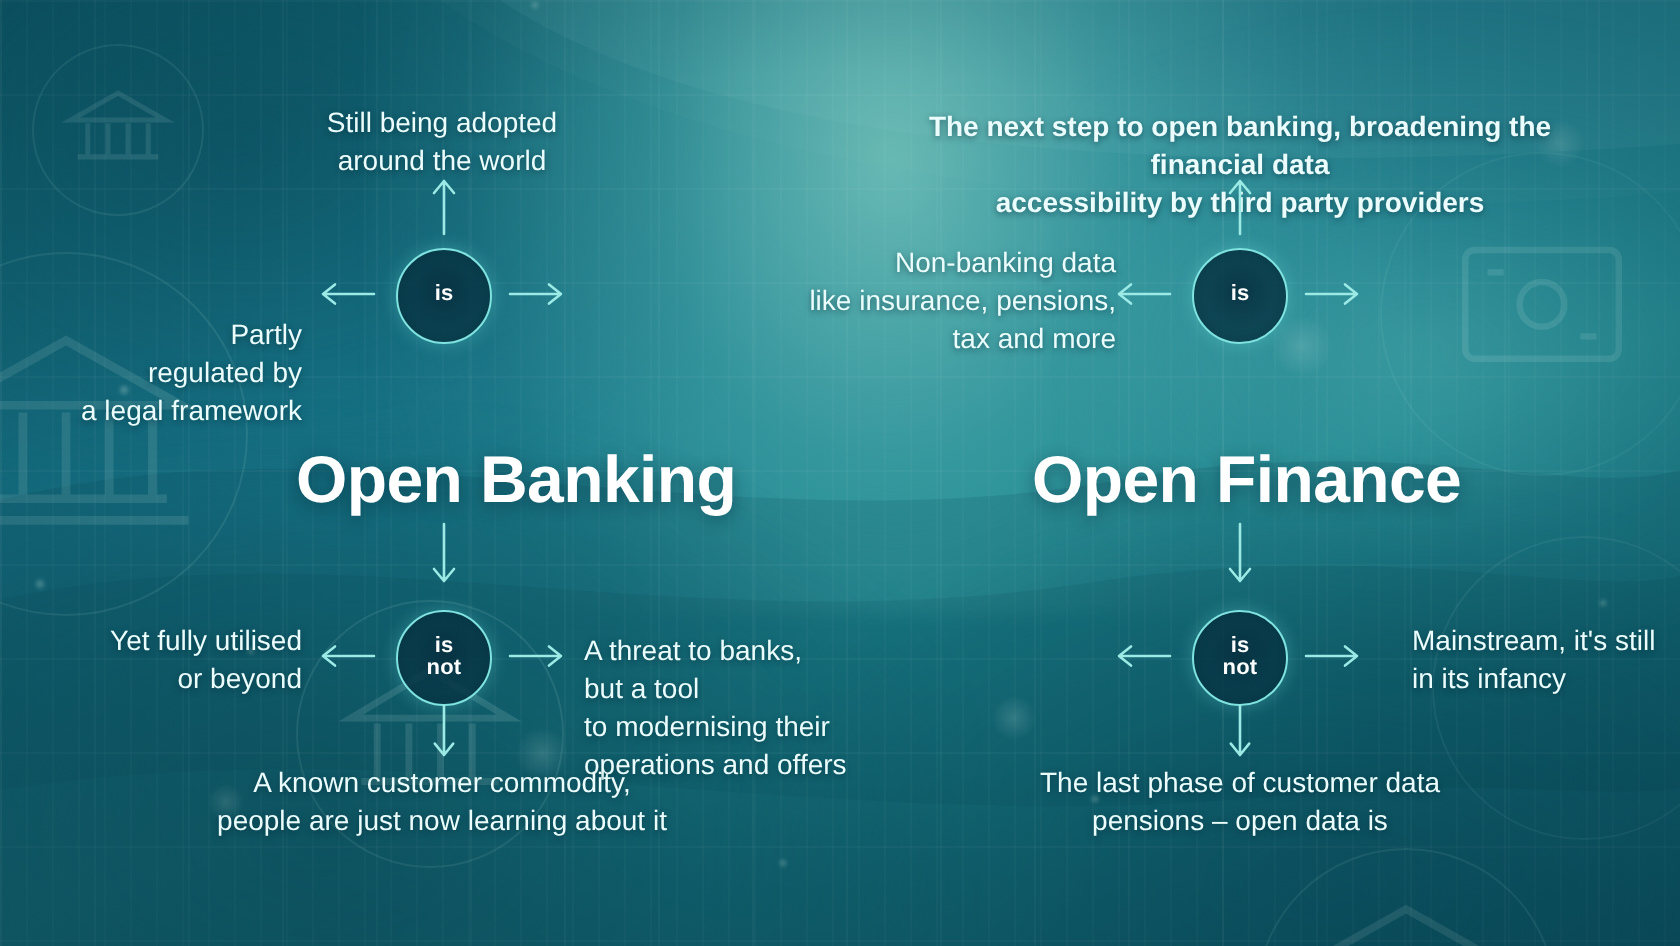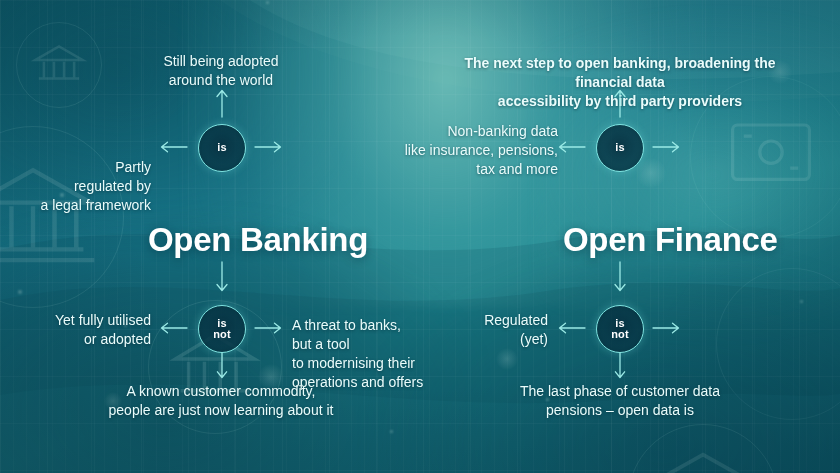--- a/index.html
+++ b/index.html
@@ -313,21 +313,21 @@
         <path d="M8 1 L8 29 M3 23.5 L8 29.5 L13 23.5" stroke="#9beae6" stroke-width="1.3" fill="none" stroke-linecap="round" stroke-linejoin="round"></path>
       </svg>
     </div>
 
     <div class="node" style="left:198px; top:305px;">
       <span>is</span>
       <span>not</span>
     </div>
 
     <div class="lbl r" style="left:35px; top:311px; width:116px;">Yet fully utilised
-or adopted</div>
+or beyond</div>
 
     <div class="lbl l" style="left:292px; top:294px; width:166px;margin-top:22px;">A threat to banks,
 but a tool
 to modernising their
 operations and offers</div>
 
     <div class="lbl c" style="left:101px; top:382px; width:240px;">A known customer commodity,
 people are just now learning about it</div>
 
     <div class="arrow" style="left:160px; top:321px;">
@@ -342,21 +342,21 @@
       </svg>
     </div>
 
     <div class="arrow" style="left:214px; top:352px;">
       <svg width="16" height="28" viewBox="0 0 16 28">
         <path d="M8 1 L8 25 M3.4 19.8 L8 25.5 L12.6 19.8" stroke="#9beae6" stroke-width="1.3" fill="none" stroke-linecap="round" stroke-linejoin="round"></path>
       </svg>
     </div>
 
 
-    <div class="title" style="left:516px; top:221px;margin-left:47px;">Open Finance</div>
+    <div class="title" style="left:516px; top:221px;">Open Finance</div>
 
     <div class="node" style="left:596px; top:124px;">
       <span>is</span>
     </div>
 
     <div class="lbl c" style="left:440px; top:54px; width:360px;font-weight:bold;">The next step to open banking, broadening the financial data
 accessibility by third party providers</div>
 
     <div class="lbl r" style="left:404px; top:122px; width:154px;">Non-banking data
 like insurance, pensions,
@@ -385,23 +385,23 @@
       <svg width="16" height="32" viewBox="0 0 16 32">
         <path d="M8 1 L8 29 M3 23.5 L8 29.5 L13 23.5" stroke="#9beae6" stroke-width="1.3" fill="none" stroke-linecap="round" stroke-linejoin="round"></path>
       </svg>
     </div>
 
     <div class="node" style="left:596px; top:305px;">
       <span>is</span>
       <span>not</span>
     </div>
 
-    <div class="lbl r" style="left:438px; top:311px; width:110px;">Regulated
-(yet)</div>
-
+
+    <div class="lbl l" style="left:706px; top:311px; width:130px;">Mainstream, it's still
+in its infancy</div>
 
     <div class="lbl c" style="left:509px; top:382px; width:222px;">The last phase of customer data
 pensions – open data is</div>
 
     <div class="arrow" style="left:558px; top:321px;">
       <svg width="28" height="14" viewBox="0 0 28 14">
         <path d="M27 7 L2 7 M7.5 2.2 L1.5 7 L7.5 11.8" stroke="#9beae6" stroke-width="1.3" fill="none" stroke-linecap="round" stroke-linejoin="round"></path>
       </svg>
     </div>
 

